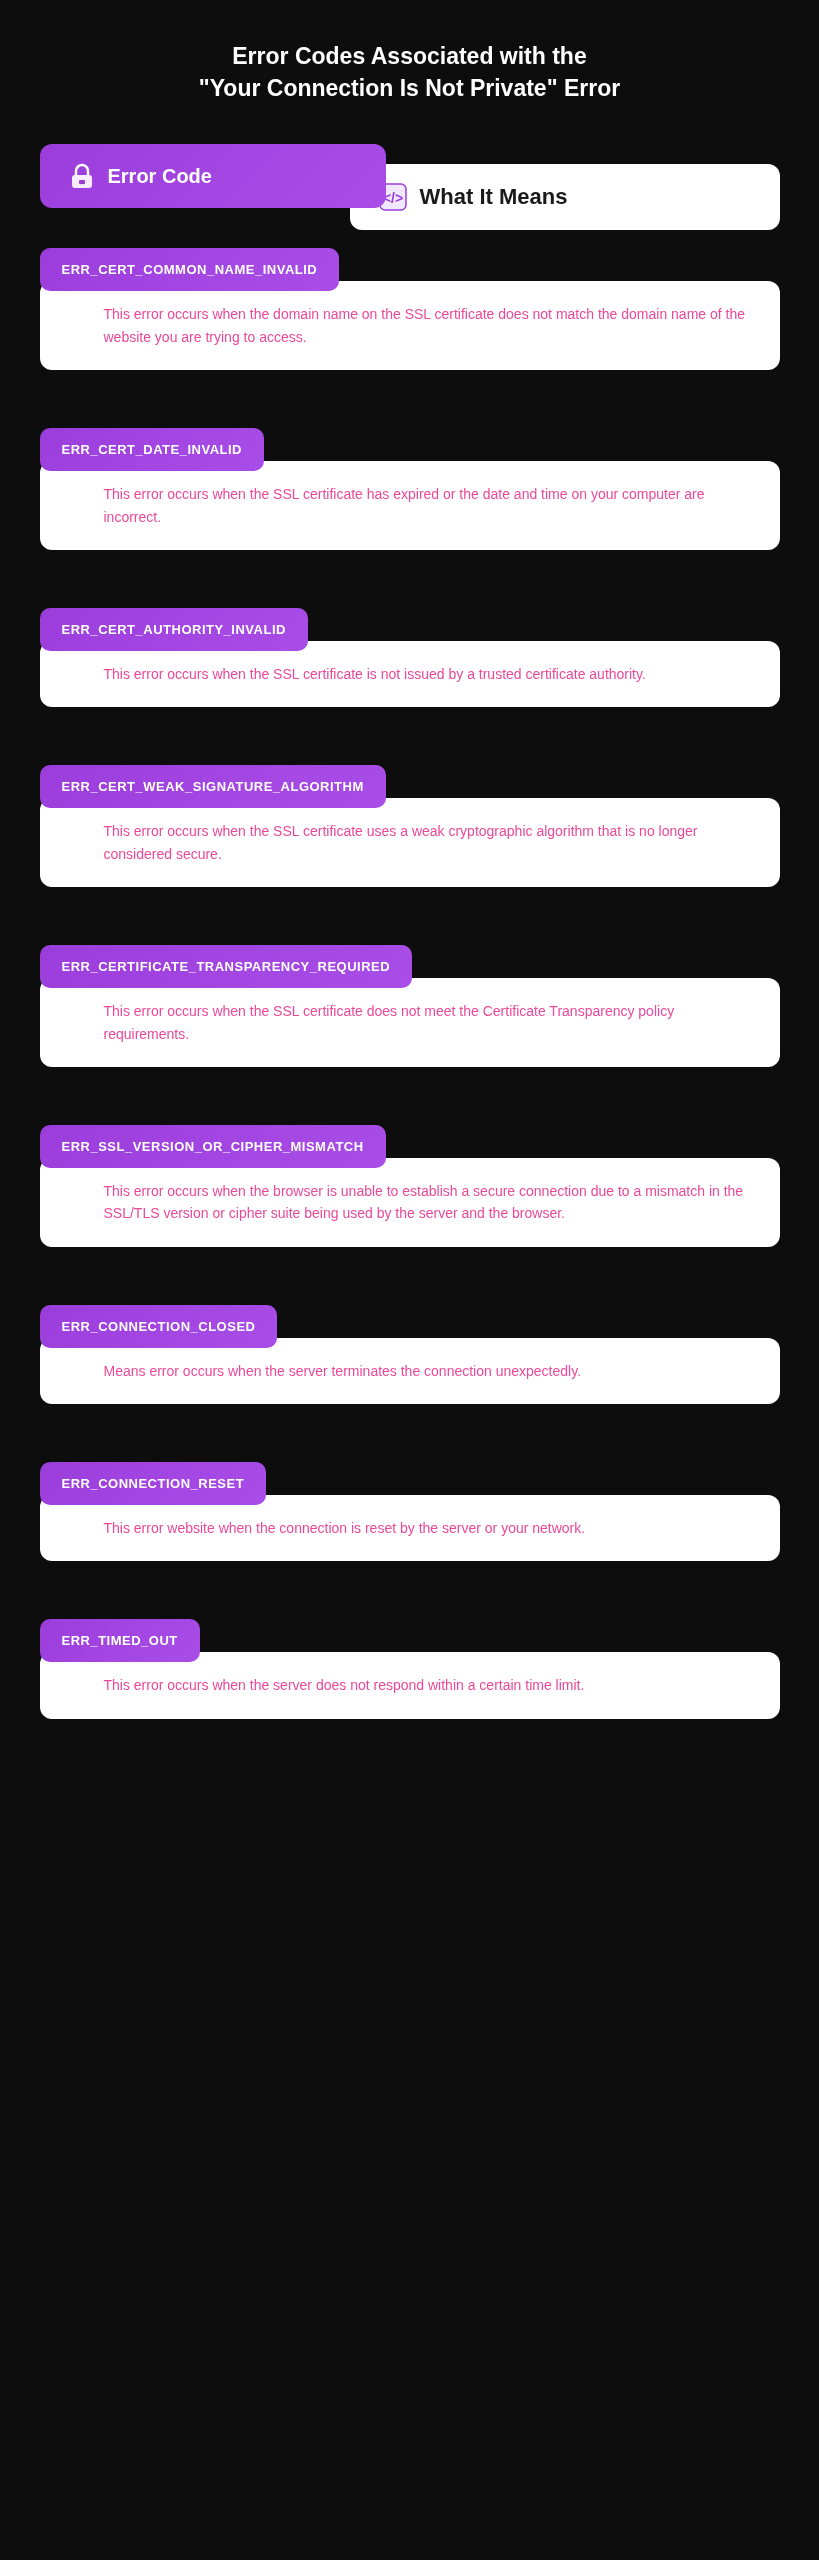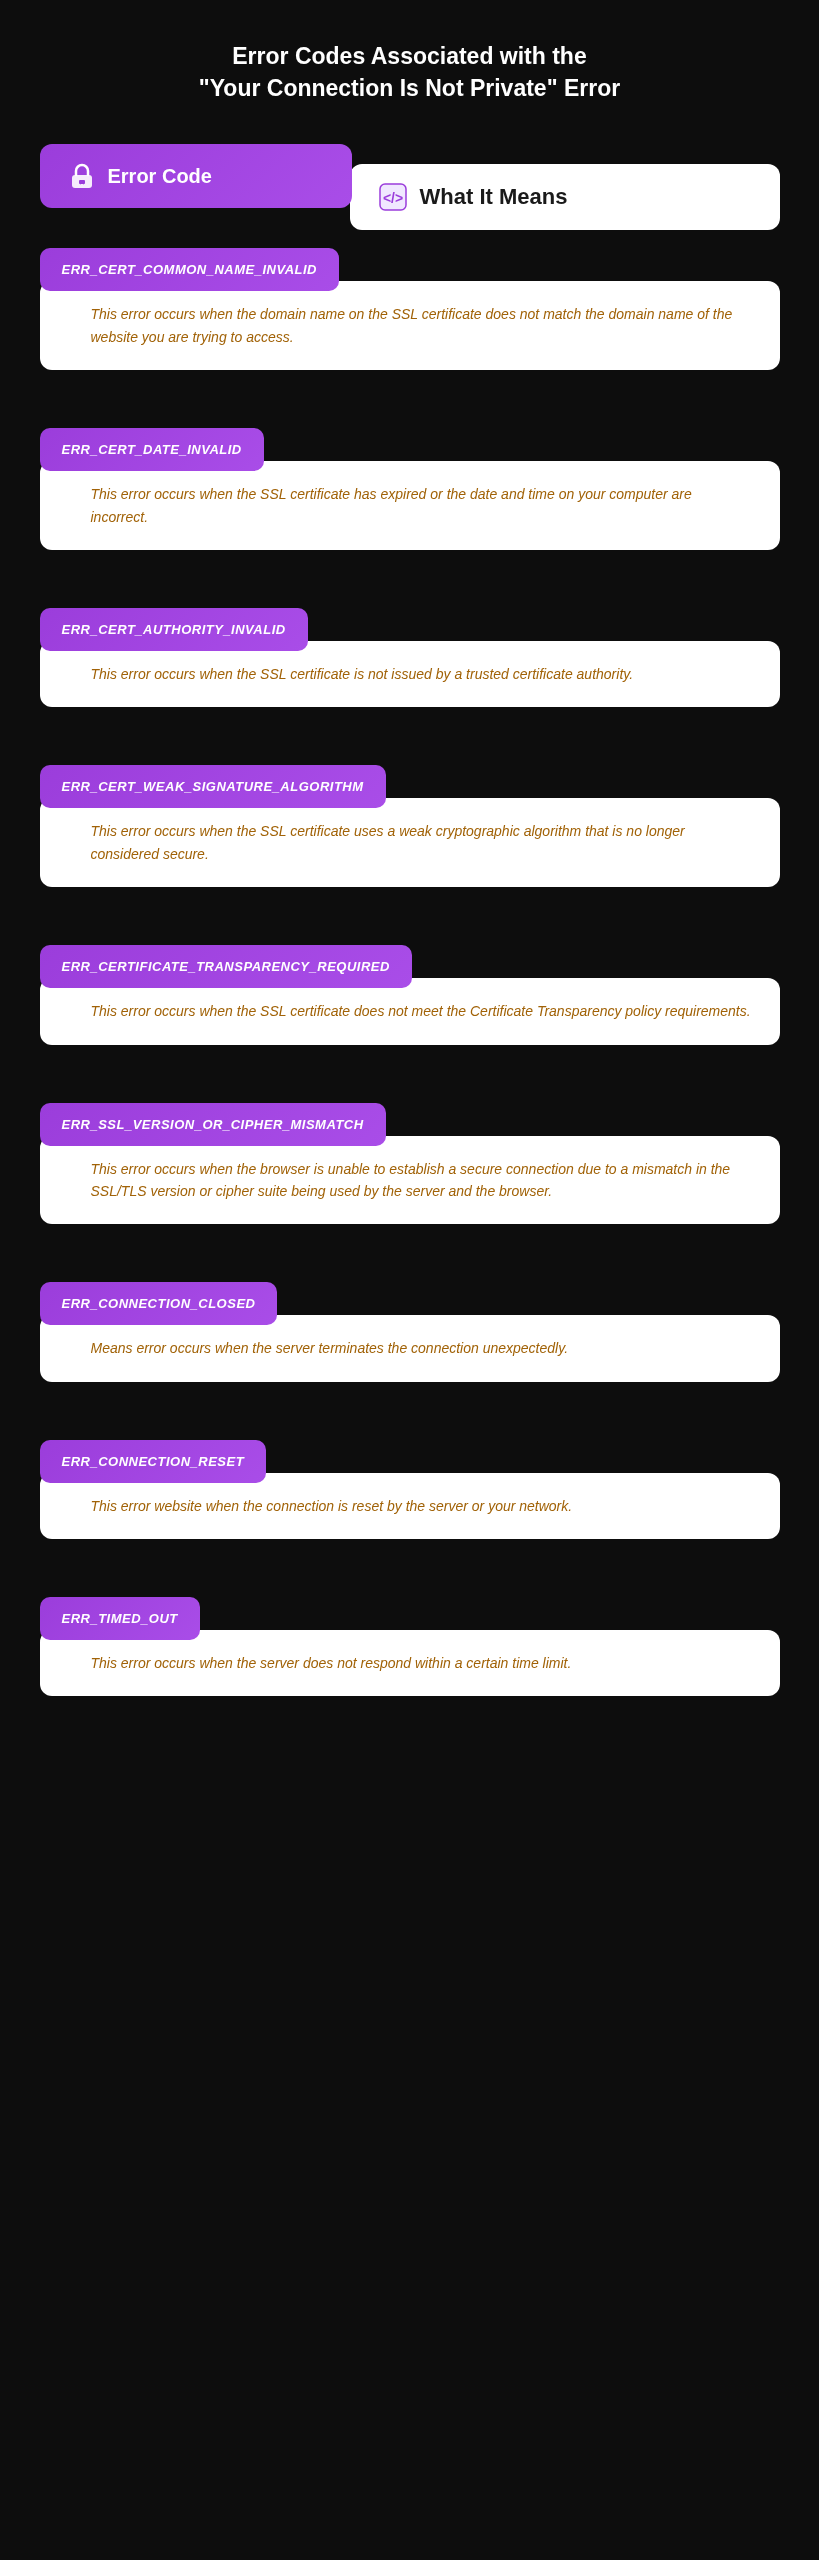--- a/index.html
+++ b/index.html
@@ -40,21 +40,21 @@
       color: #ffffff;
       font-weight: 700;
       font-size: 20px;
       padding: 18px 28px;
       border-radius: 12px;
       display: flex;
       align-items: center;
       gap: 12px;
       z-index: 2;
       position: relative;
-      width: 312px;
+      width: 346px;
       flex-shrink: 0;
     }
 
     .header-what-it-means {
       background: #ffffff;
       color: #1a1a1a;
       font-weight: 700;
       font-size: 22px;
       padding: 18px 28px;
       border-radius: 12px;
@@ -66,43 +66,42 @@
       top: 20px;
       width: 430px;
     }
 
     
     .entry-row {
       width: 100%;
       max-width: 740px;
       position: relative;
       margin-bottom: 30px;
-      font-style: italic;
     }
 
     .error-label {
       background: linear-gradient(135deg, #9b3ddb, #a94de8);
       color: #ffffff;
       font-weight: 700;
       font-size: 13px;
       padding: 14px 22px;
       border-radius: 10px;
       display: inline-block;
       position: relative;
       z-index: 2;
       max-width: 75%;
       letter-spacing: 0.5px;
     }
 
     .description-box {
       background: #ffffff;
-      color: #a16207;
+      color: #ec4899;
       font-size: 14px;
       line-height: 1.6;
-      padding: 22px 28px 22px 51px;
+      padding: 22px 28px 22px 64px;
       border-radius: 12px;
       position: relative;
       margin-top: -10px;
       width: 100%;
       margin-left: auto;
       right: 0;
     }
 
     
     .lock-icon {

